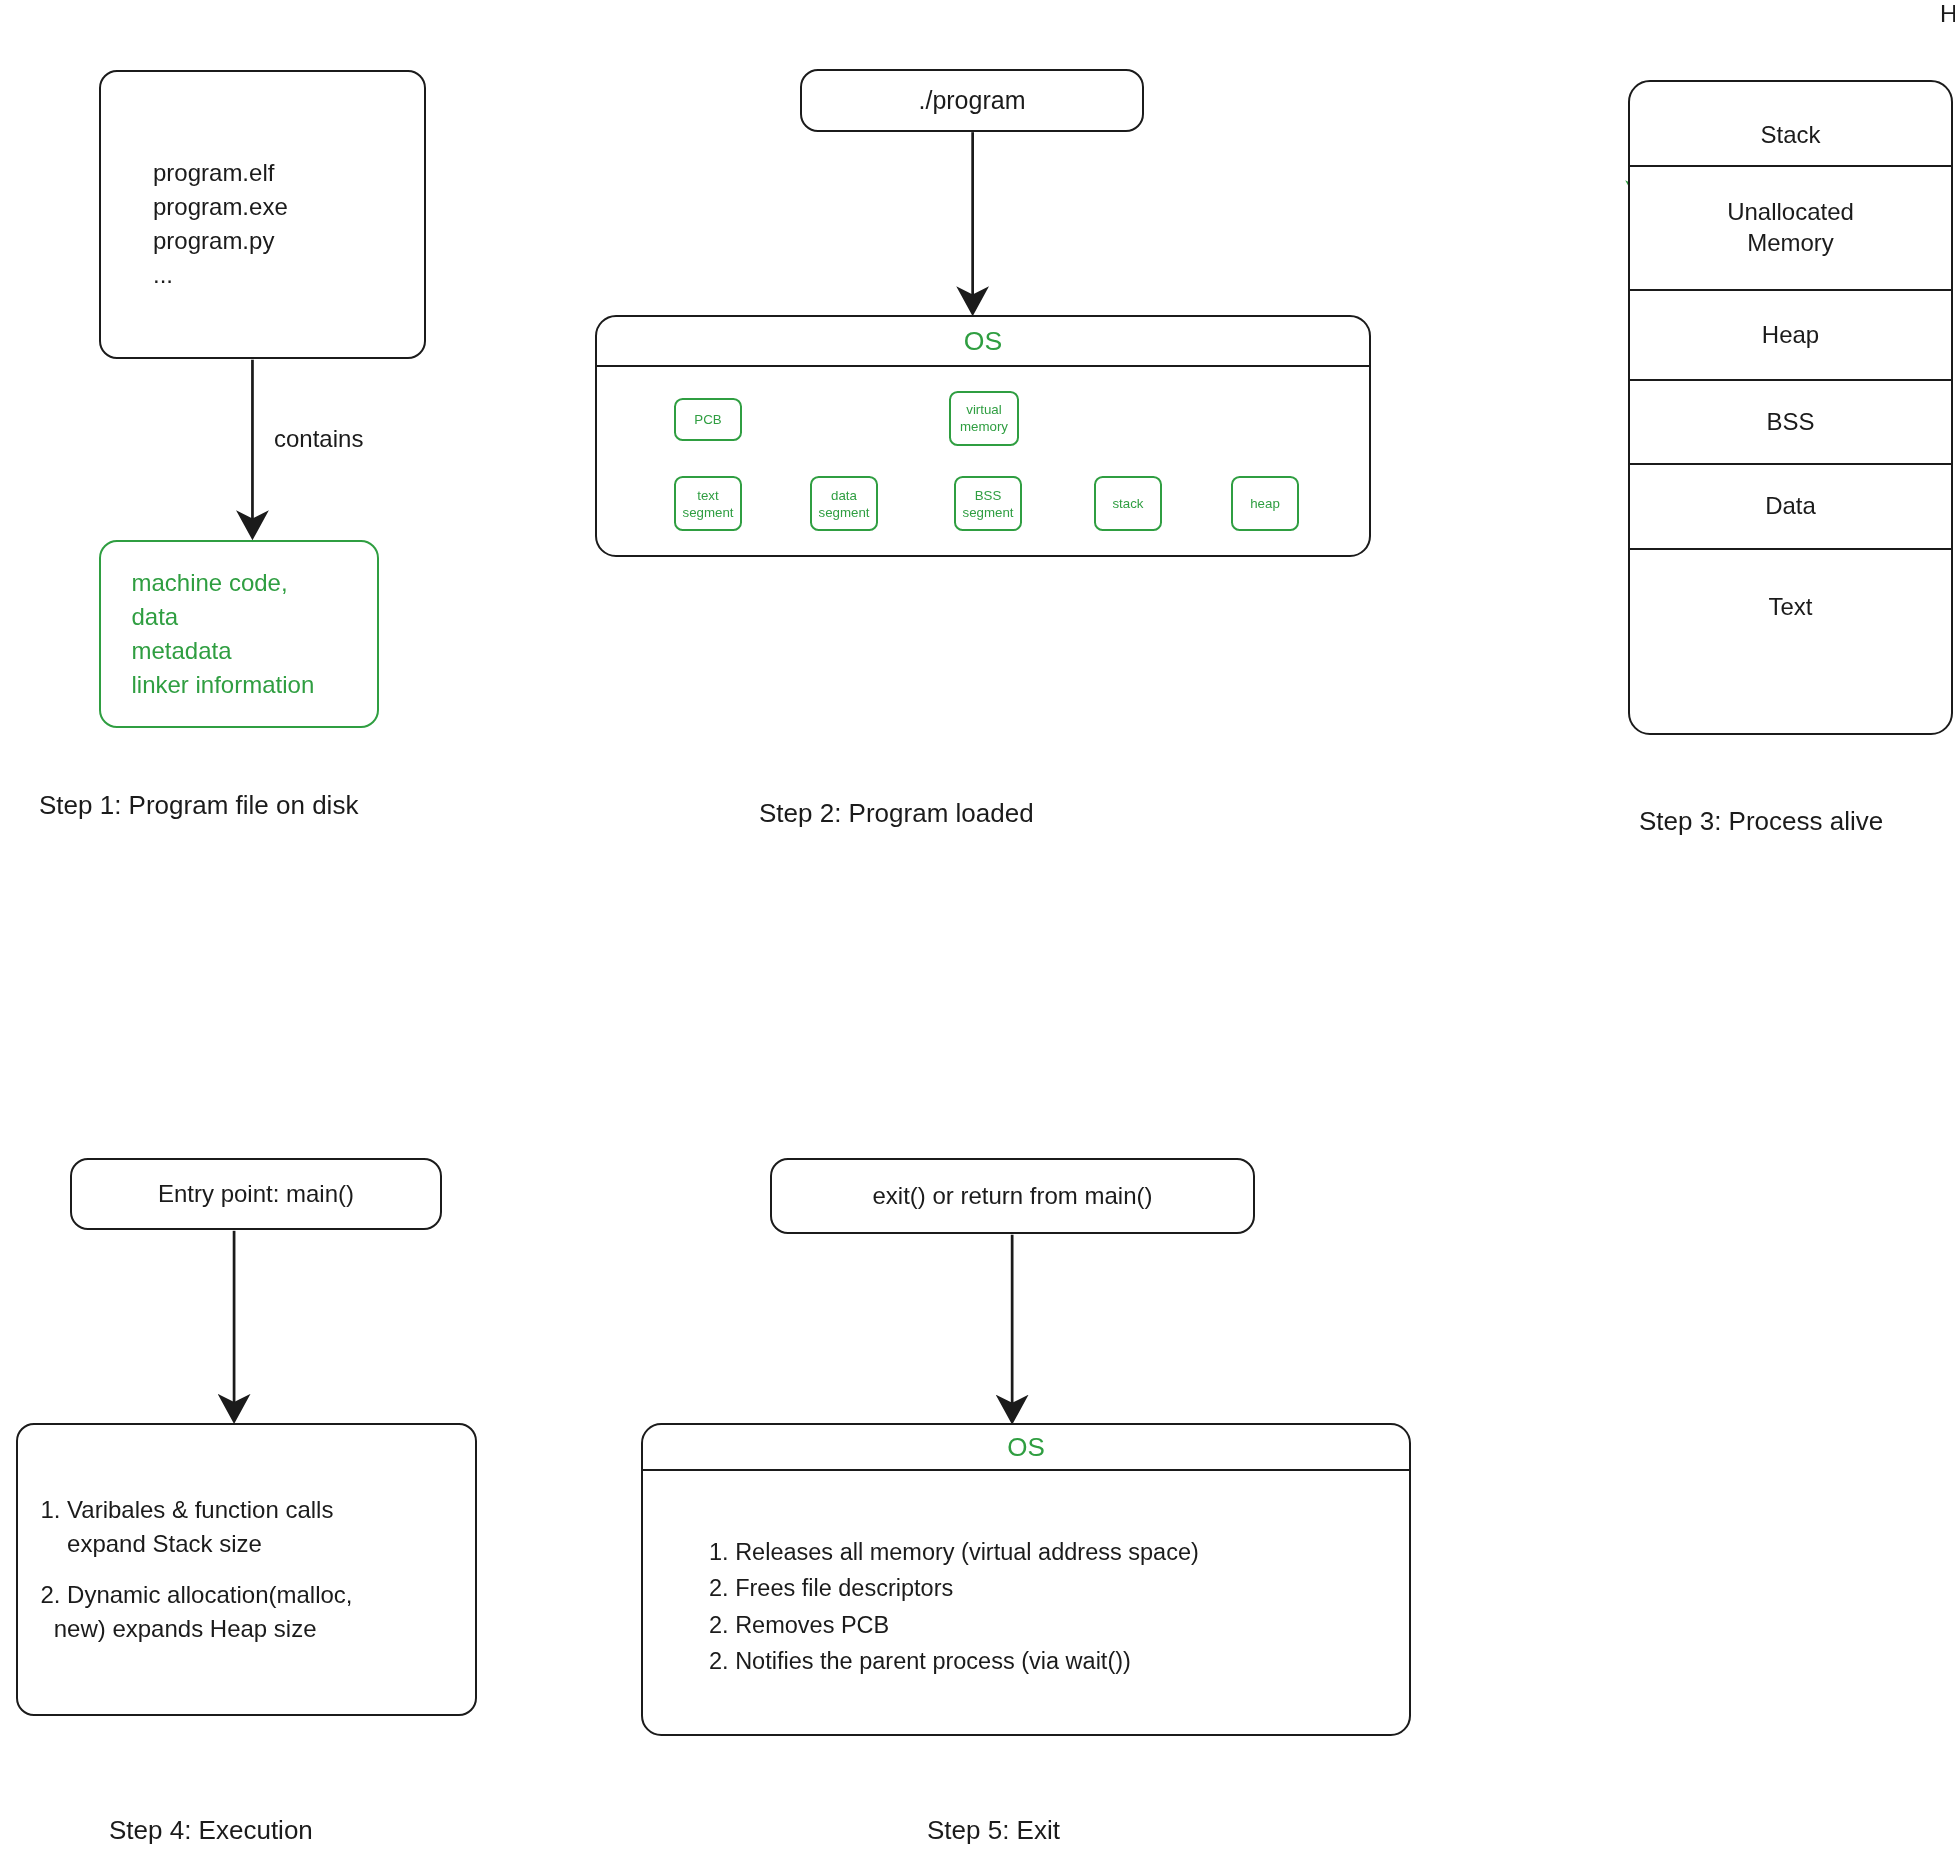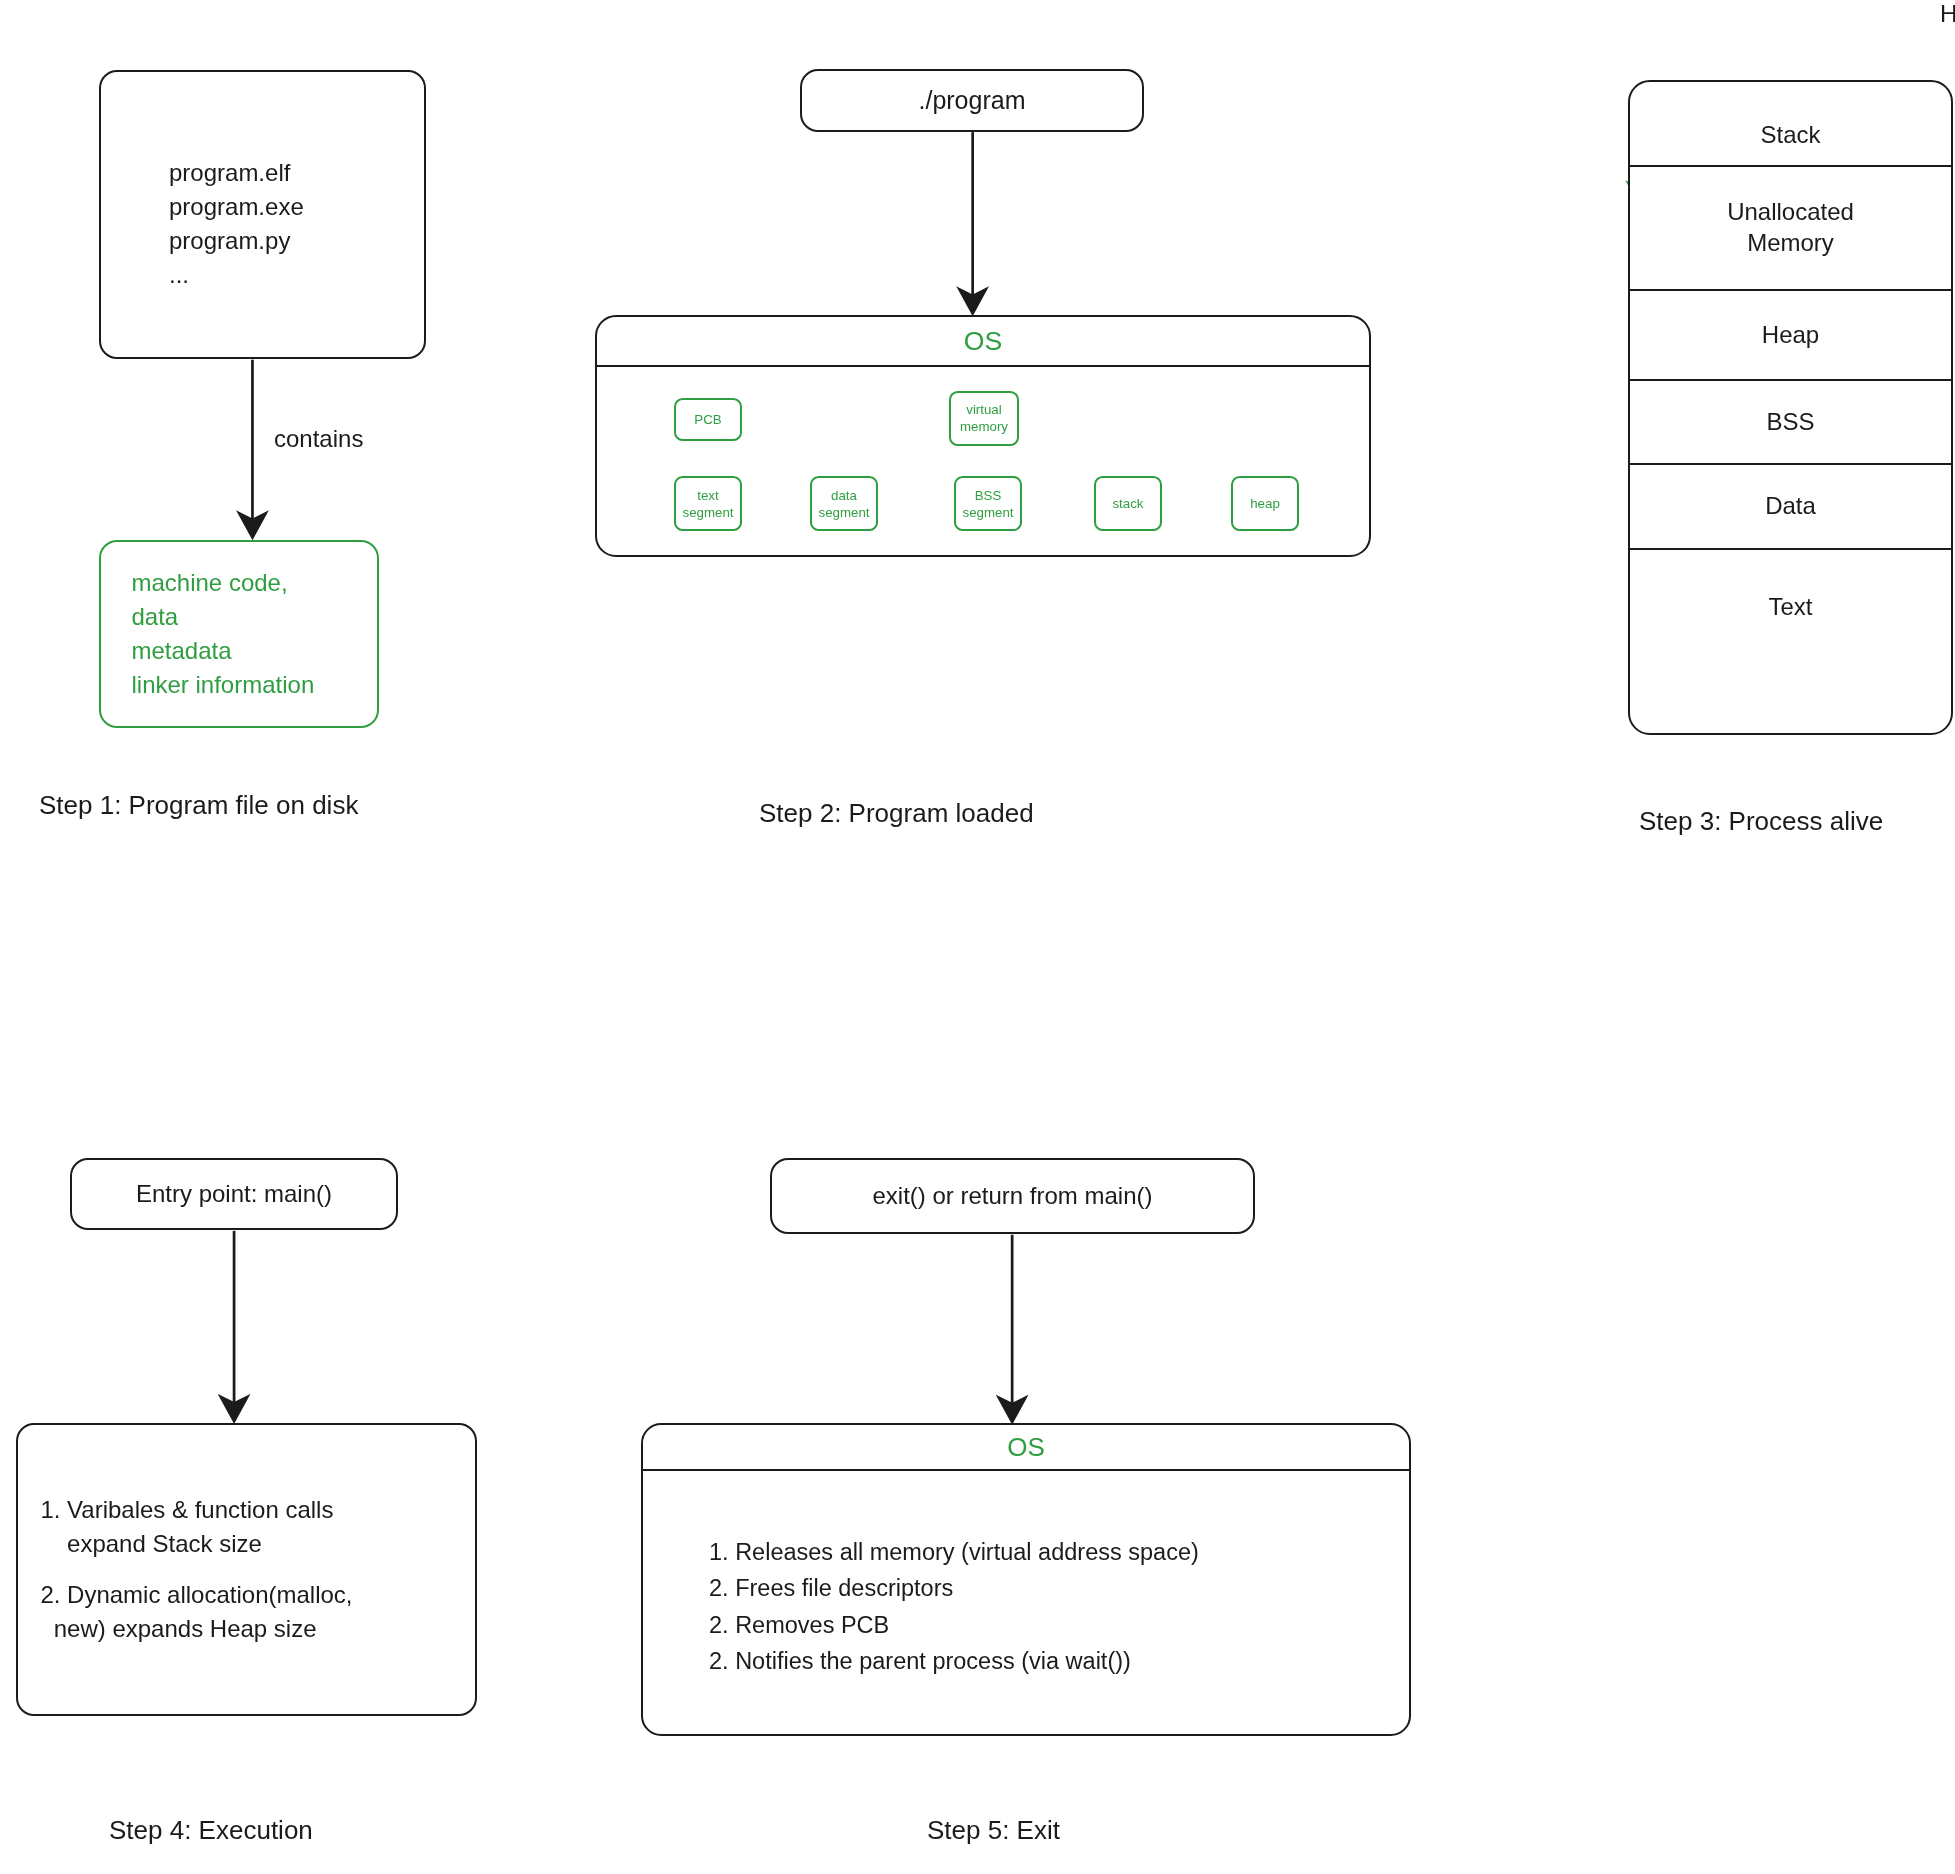--- a/index.html
+++ b/index.html
@@ -22,21 +22,21 @@
   }
   .node.green{border-color:#2f9e41;color:#2f9e41;}
   .node.centered{align-items:center;text-align:center;}
 
   .txt{font-size:24px;line-height:1.42;white-space:pre;}
   .txt.big{font-size:25px;}
   .caption{position:absolute;font-size:26px;color:#1b1b1b;white-space:nowrap;}
 
   
   #file-box{left:99px;top:70px;width:327px;height:289px;padding:0 0 0 0;justify-content:center;}
-  #file-box .lines-wrap{padding-left:68px;margin-top:19px;}
+  #file-box .lines-wrap{padding-left:52px;margin-top:19px;}
   #contains-label{position:absolute;left:274px;top:425px;font-size:24px;}
   #artifact-box{left:99px;top:540px;width:280px;height:188px;}
   #artifact-box .lines-wrap{padding-left:30.5px;}
 
   
   #program-box{left:800px;top:69px;width:344px;height:63px;}
   #os-box{left:595px;top:315px;width:776px;height:242px;border-radius:21px;}
   #os-title{height:48px;display:flex;align-items:center;justify-content:center;
             font-size:26.6px;color:#2f9e41;}
   #os-divider{height:2.3px;background:#1b1b1b;margin:0;}
@@ -57,21 +57,21 @@
   .mem-row + .mem-row{border-top:2.3px solid #1b1b1b;}
   #mem-stack{height:59px;margin-top:23.5px;}
   #mem-unalloc{height:124px;flex-direction:column;line-height:1.28;}
   #mem-heap{height:90px;}
   #mem-bss{height:84px;}
   #mem-data{height:85px;}
   #mem-text{height:117px;}
   #higher-address{position:absolute;left:1940px;top:0px;font-size:24px;white-space:nowrap;}
 
   
-  #entry-box{left:70px;top:1158px;width:328px;height:72px;}
+  #entry-box{left:70px;top:1158px;width:372px;height:72px;}
   #exec-box{left:16.4px;top:1423px;width:461px;height:293px;}
   #exec-box .pad{padding:0 22px;}
   #exec-box .txt{font-size:24px;line-height:1.42;}
   .hang{padding-left:24px;text-indent:-24px;}
 
   
   #exit-call-box{left:770px;top:1158px;width:485px;height:76px;}
   #exit-os-box{left:641px;top:1423px;width:770px;height:313px;border-radius:20.3px;
                padding:0;justify-content:flex-start;}
   #exit-os-title{height:44px;display:flex;align-items:center;justify-content:center;

